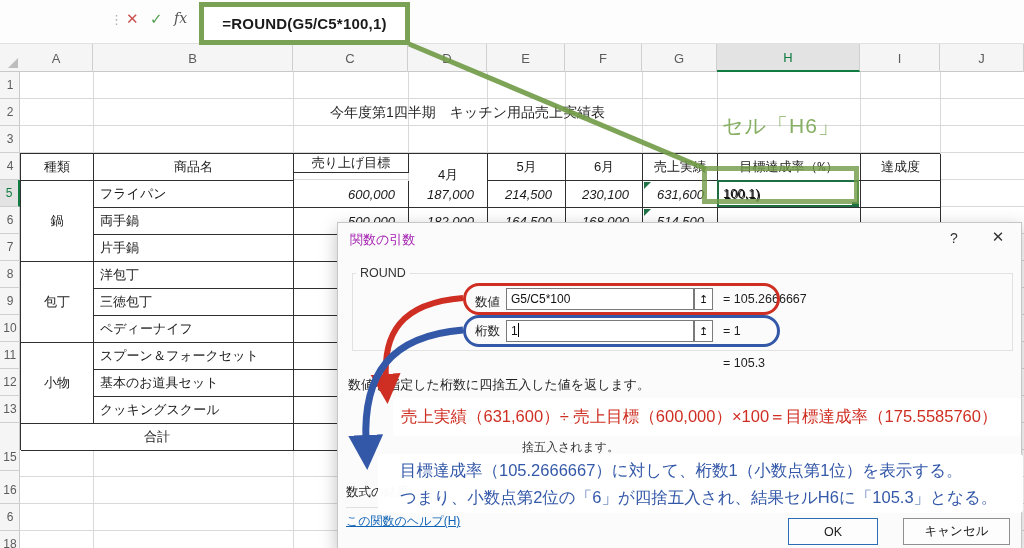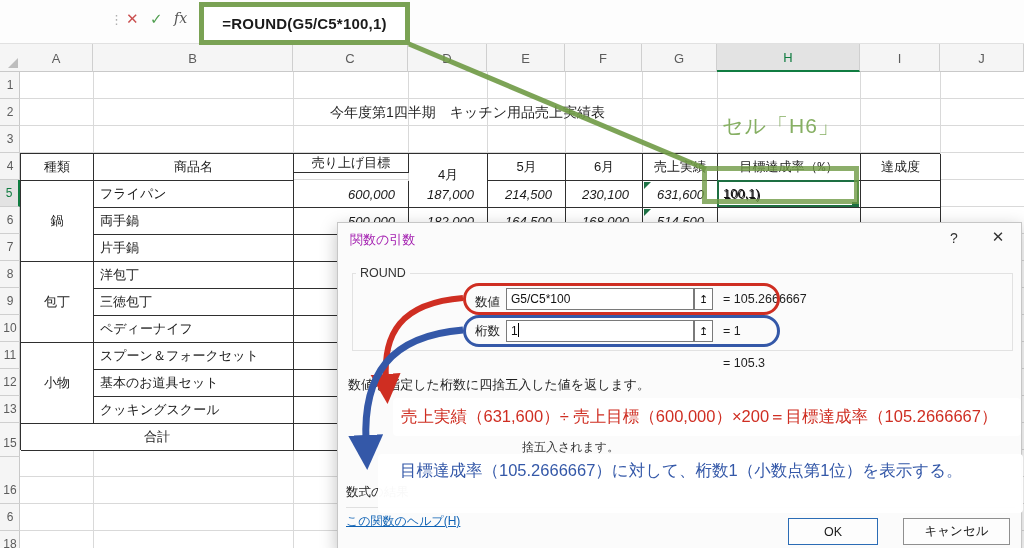--- a/index.html
+++ b/index.html
@@ -120,21 +120,21 @@
     <div class="rowhead sel abs" style="top: 180px; height: 27px;">5</div>
     <div class="rowhead abs" style="top: 207px; height: 27px;">6</div>
     <div class="rowhead abs" style="top: 234px; height: 27px;">7</div>
     <div class="rowhead abs" style="top: 261px; height: 27px;">8</div>
     <div class="rowhead abs" style="top: 288px; height: 27px;">9</div>
     <div class="rowhead abs" style="top: 315px; height: 27px;">10</div>
     <div class="rowhead abs" style="top: 342px; height: 27px;">11</div>
     <div class="rowhead abs" style="top: 369px; height: 27px;">12</div>
     <div class="rowhead abs" style="top: 396px; height: 27px;">13</div>
     <div class="rowhead abs" style="top: 405px; height: 27px; margin-left: 25px;">14</div>
-    <div class="rowhead abs" style="top: 430px; height: 27px;">15</div>
+    <div class="rowhead abs" style="top: 444px; height: 27px;">15</div>
     <div class="rowhead abs" style="top: 477px; height: 27px;">16</div>
     <div class="rowhead abs" style="top: 504px; height: 27px;">6</div>
     <div class="rowhead abs" style="top: 531px; height: 27px;">18</div>
     <div class="vline abs" style="left: 93px;"></div>
     <div class="vline abs" style="left: 293px;"></div>
     <div class="vline abs" style="left: 408px;"></div>
     <div class="vline abs" style="left: 487px;"></div>
     <div class="vline abs" style="left: 565px;"></div>
     <div class="vline abs" style="left: 642px;"></div>
     <div class="vline abs" style="left: 717px;"></div>
@@ -287,23 +287,24 @@
   <span class="argres abs" style="top:133px;">=  105.3</span>
   <span id="desc" class="abs">数値を指定した桁数に四捨五入した値を返します。</span>
   <span id="fragment" class="abs">捨五入されます。</span>
   <span id="reslabel" class="abs">数式の結果</span>
   <div id="dlgsep" class="abs"></div>
   <span id="helplink" class="abs">この関数のヘルプ(H)</span>
   <div id="okbtn" class="dbtn abs">OK</div>
   <div id="cancelbtn" class="dbtn abs">キャンセル</div>
 </div>
 
-<div id="rednote" class="abs">売上実績（631,600）÷ 売上目標（600,000）×200＝目標達成率（105.2666667）</div>
+<div id="rednote" class="abs">売上実績（631,600）÷ 売上目標（600,000）×100＝目標達成率（175.5585760）</div>
 <div id="bluenote" class="abs">
   <div>目標達成率（105.2666667）に対して、桁数1（小数点第1位）を表示する。</div>
+  <div>つまり、小数点第2位の「6」が四捨五入され、結果セルH6に「105.3」となる。</div>
 </div>
 
 <svg id="arrows" class="overlay">
   <defs>
     <marker id="mred" orient="auto" markerWidth="6" markerHeight="6" refX="1" refY="2.5">
       <path d="M0,0 L5,2.5 L0,5 z" fill="#cf2e22"></path>
     </marker>
     <marker id="mblue" orient="auto" markerWidth="6" markerHeight="6" refX="1" refY="2.5">
       <path d="M0,0 L5,2.5 L0,5 z" fill="#3458a8"></path>
     </marker>

